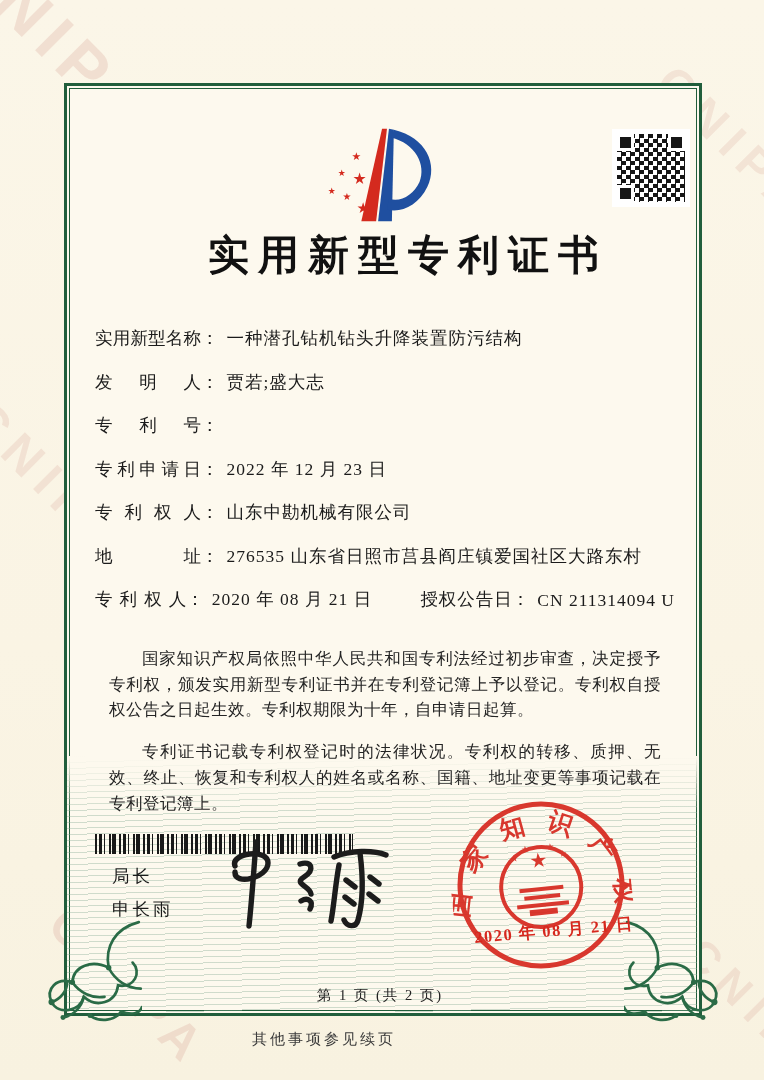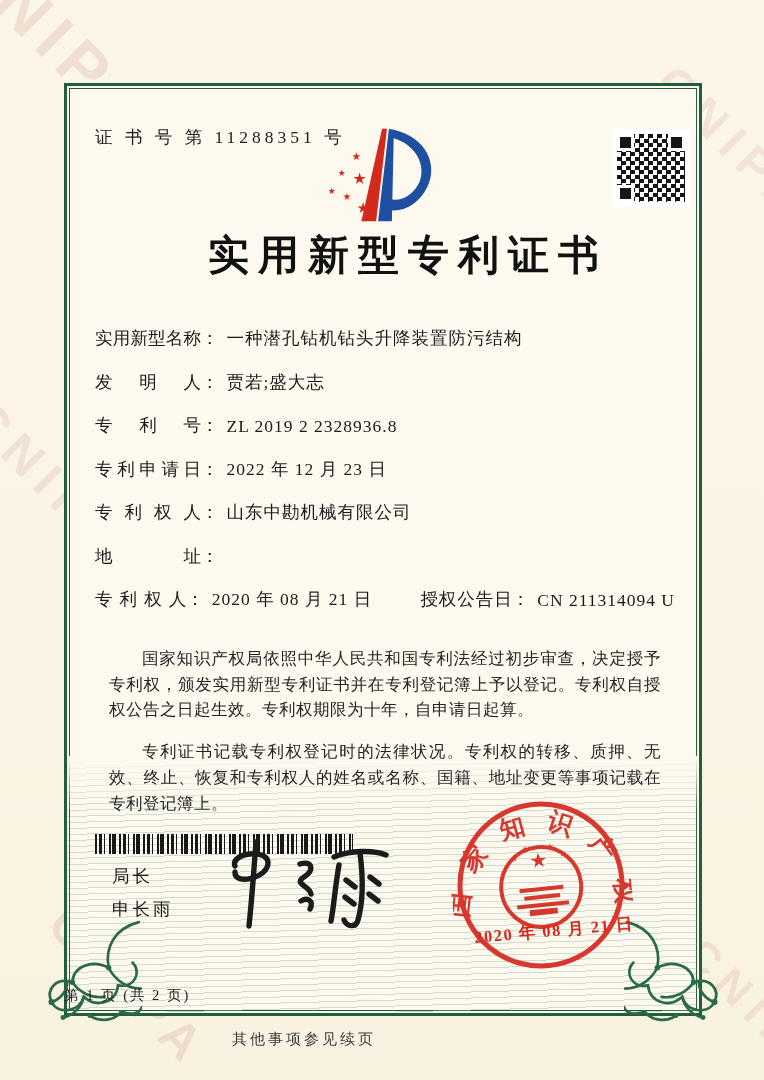--- a/index.html
+++ b/index.html
@@ -75,22 +75,22 @@
       #191919 17px 21px,transparent 21px 24px);
   }
   .director-title{position:absolute;left:112px;top:864px;font-size:17.5px;letter-spacing:3px;color:#1b1b1b;font-family:Liberation Mono, monospace;}
   .director-name{position:absolute;left:112px;top:897px;font-size:17.5px;letter-spacing:3px;color:#1b1b1b;}
   .signature{position:absolute;left:222px;top:836px;width:178px;height:94px;}
   .seal{position:absolute;left:451px;top:795px;width:180px;height:180px;transform:rotate(-6deg);opacity:.92;}
   .seal-date{
     position:absolute;left:474px;top:920px;width:160px;
     color:#d6281e;font-size:16.5px;letter-spacing:1.5px;transform:rotate(-5deg);font-weight:600;white-space:nowrap;
   }
-  .pagination{position:absolute;left:64px;top:986px;width:632px;font-size:14.5px;letter-spacing:2px;color:#222;}
-  .footer-note{position:absolute;left:0;top:1030px;width:608px;text-align:center;font-size:15px;letter-spacing:3px;color:#3b3b3b;}
+  .pagination{position:absolute;left:64px;top:986px;width:632px;text-align:center;font-size:14.5px;letter-spacing:2px;color:#222;}
+  .footer-note{position:absolute;left:0;top:1030px;width:608px;text-align:center;font-size:15px;letter-spacing:3px;color:#3b3b3b;padding-left:20px;}
 </style>
 </head>
 <body>
 
 <div class="page">
 
   <div class="wm wm1">CNIPA</div>
   <div class="wm wm2">CNIPA</div>
   <div class="wm wm3">CNIPA</div>
   <div class="wm wm4">CNIPA</div>
@@ -132,21 +132,20 @@
     </g>
     <g fill="#2a6b46">
       <circle cx="13" cy="79" r="3"></circle>
         <circle cx="33" cy="60" r="2.6"></circle>
         <circle cx="68" cy="46" r="2.6"></circle>
       <circle cx="24" cy="94" r="2.4"></circle>
         <circle cx="50" cy="92" r="2.4"></circle>
     </g>
   </svg>
 
-  <div class="cert-no">证 书 号 第 11288351 号</div>
 
   <svg class="logo" viewBox="0 0 140 100">
     <g fill="#d42a1e" font-family="'DejaVu Sans',sans-serif">
       <text x="36" y="36" font-size="11">★</text>
       <text x="22" y="52" font-size="9">★</text>
       <text x="37" y="60" font-size="16">★</text>
       <text x="12" y="70" font-size="9">★</text>
       <text x="27" y="76" font-size="10">★</text>
       <text x="41" y="90" font-size="15">★</text>
     </g>
@@ -172,35 +171,35 @@
         <span class="fvalue">一种潜孔钻机钻头升降装置防污结构</span>
     </div>
     <div class="frow">
       <span class="flabel">发明人</span>
         <span class="fcolon">：</span>
         <span class="fvalue">贾若;盛大志</span>
     </div>
     <div class="frow">
       <span class="flabel">专利号</span>
         <span class="fcolon">：</span>
-        <span class="fvalue">ZL 2019 2 2328936.8</span>
     </div>
     <div class="frow">
       <span class="flabel">专利申请日</span>
         <span class="fcolon">：</span>
         <span class="fvalue">2022 年 12 月 23 日</span>
     </div>
     <div class="frow">
       <span class="flabel">专利权人</span>
         <span class="fcolon">：</span>
         <span class="fvalue">山东中勘机械有限公司</span>
     </div>
     <div class="frow">
       <span class="flabel">地址</span>
         <span class="fcolon">：</span>
+        <span class="fvalue">276535 山东省日照市莒县阎庄镇爱国社区大路东村</span>
     </div>
     <div class="frow">
       <span class="flabel">专利权人</span>
         <span class="fcolon">：</span>
         <span class="fvalue">2020 年 08 月 21 日</span>
       <span class="grant-gap"></span>
       <span class="flabel">授权公告日</span>
         <span class="fcolon">：</span>
         <span class="fvalue">CN 211314094 U</span>
     </div>

